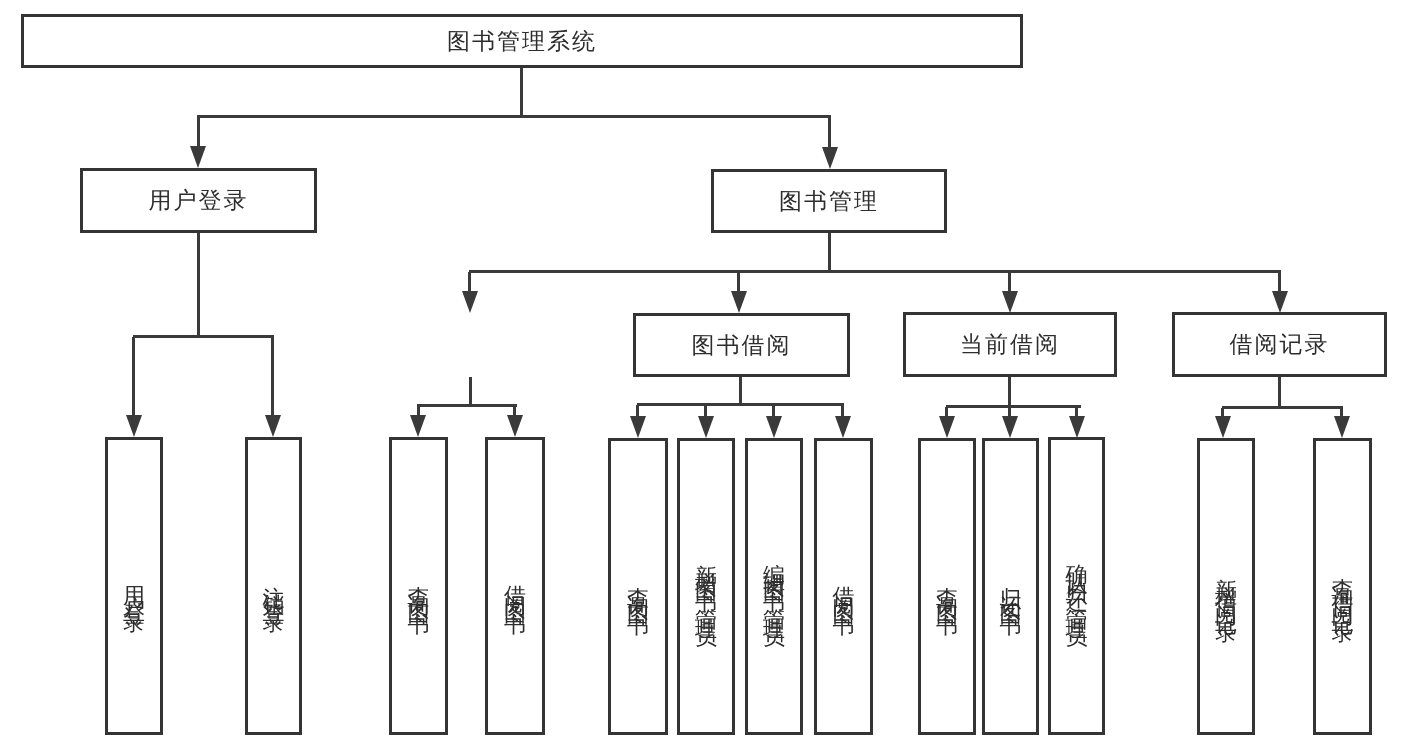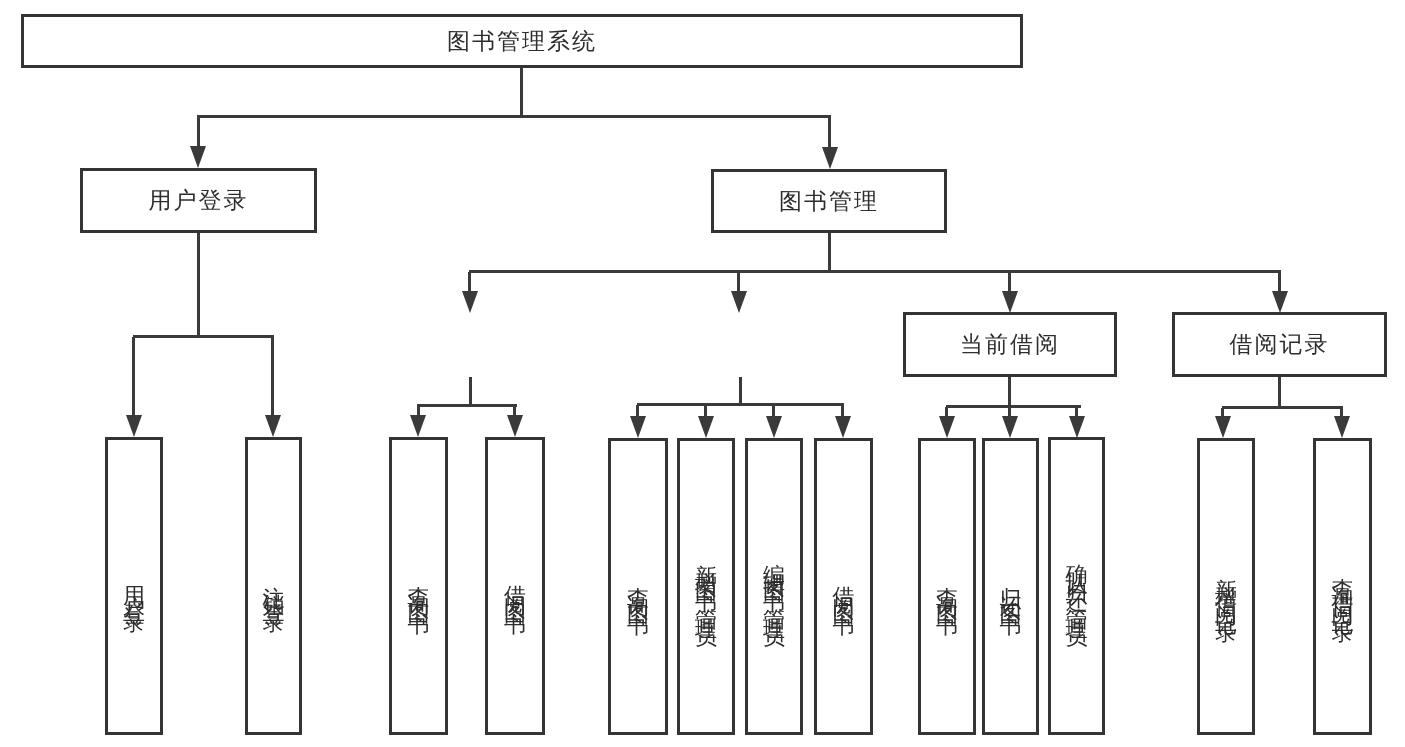--- a/index.html
+++ b/index.html
@@ -69,20 +69,21 @@
   <div class="hline" style="left:469px; top:270px; width:812px;"></div>
   <div class="vline" style="left:468px;  top:272px; height:24px;"></div>
   <div class="arr" style="left:462px;  top:291px;"></div>
   <div class="vline" style="left:737px;  top:272px; height:24px;"></div>
   <div class="arr" style="left:731px;  top:291px;"></div>
   <div class="vline" style="left:1008px; top:272px; height:24px;"></div>
   <div class="arr" style="left:1002px; top:291px;"></div>
   <div class="vline" style="left:1278px; top:272px; height:24px;"></div>
   <div class="arr" style="left:1272px; top:291px;"></div>
 
+  <div class="box" style="left:633px; top:313px; width:217px; height:64px;">图书借阅</div>
   <div class="box" style="left:903px; top:312px; width:214px; height:65px;">当前借阅</div>
   <div class="box" style="left:1172px; top:312px; width:215px; height:65px;">借阅记录</div>
 
   <div class="vline" style="left:469px; top:377px; height:29px;"></div>
   <div class="hline" style="left:417px; top:404px; width:100px;"></div>
   <div class="vline" style="left:417px; top:406px; height:14px;"></div>
   <div class="arr" style="left:410px; top:415px;"></div>
   <div class="vline" style="left:513px; top:406px; height:14px;"></div>
   <div class="arr" style="left:507px; top:415px;"></div>
 

